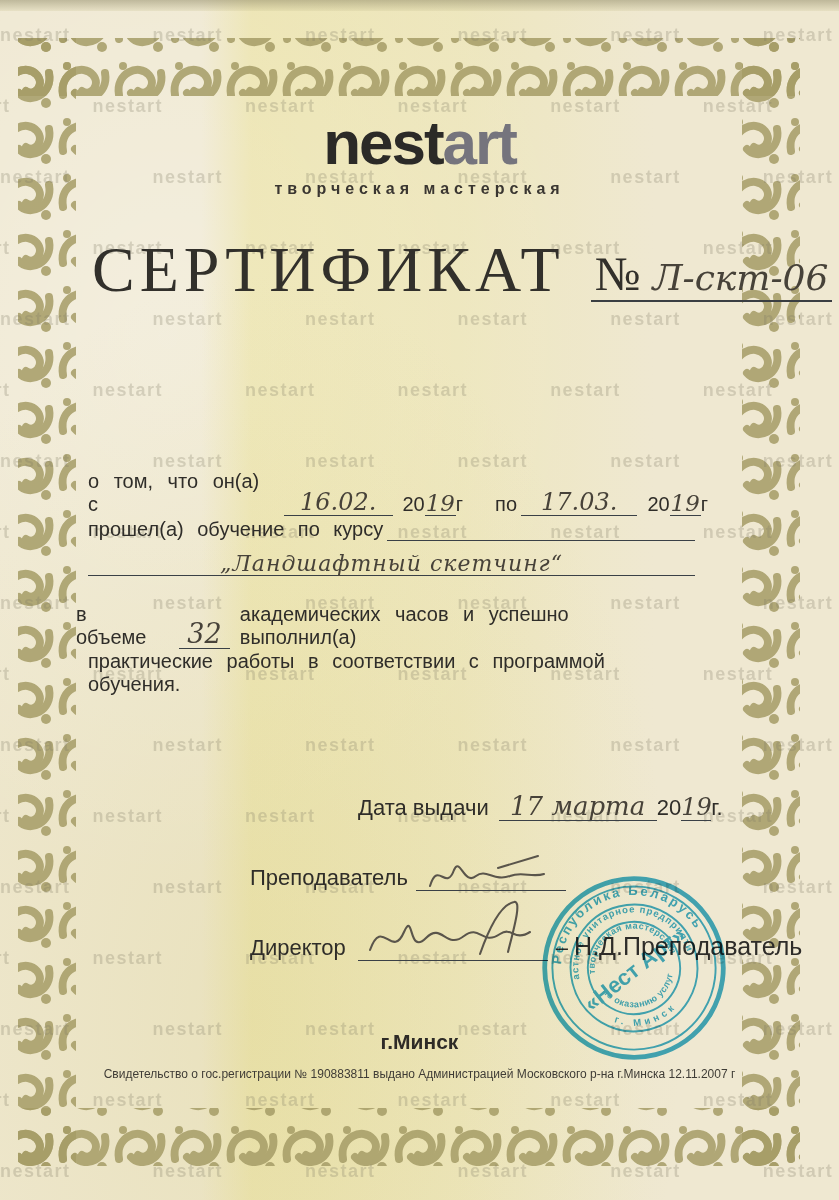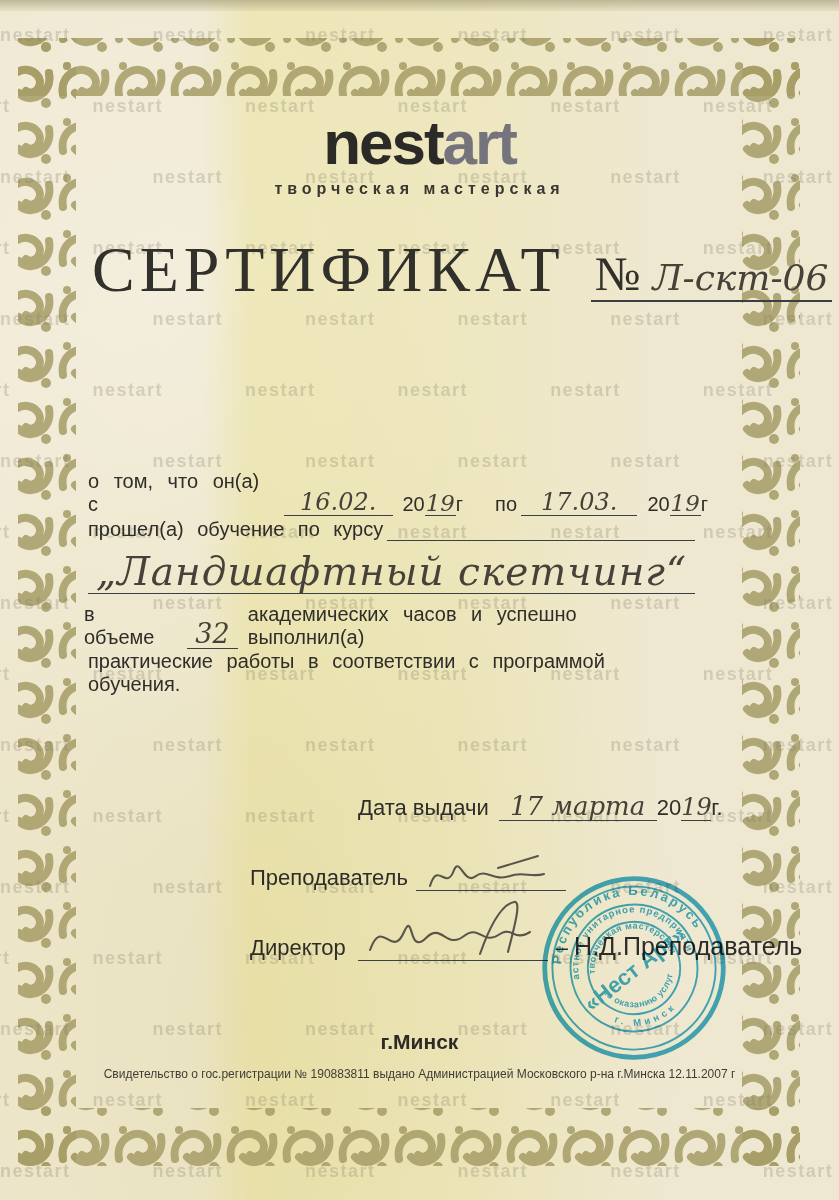--- a/index.html
+++ b/index.html
@@ -241,25 +241,25 @@
         <span>г</span>
     </div>
 
     <div class="abs line" style="top:518px;left:88px;width:607px;">
       <span class="ws2">прошел(а) обучение по курсу</span>
       <span class="u" style="flex:1;margin-left:4px;">&nbsp;</span>
     </div>
 
     <div class="abs line" style="top:552px;left:88px;width:607px;">
       <span class="u" style="flex:1;">
-        <span class="hand" style="font-size:39px;letter-spacing:1px;">„Ландшафтный скетчинг“</span>
+        <span class="hand" style="font-size:22px;letter-spacing:1px;">„Ландшафтный скетчинг“</span>
       </span>
     </div>
 
-    <div class="abs line" style="top:603px;left:84px;width:612px;">
+    <div class="abs line" style="top:603px;left:76px;width:612px;">
       <span class="ws">в объеме</span>
       <span class="u" style="width:52px;margin:0 10px;"><span class="hand" style="font-size:27px;">32</span></span>
       <span class="ws">академических часов и успешно выполнил(а)</span>
     </div>
 
     <div class="abs line ws2" style="top:650px;left:88px;width:612px;">
       <span>практические работы в соответствии с программой обучения.</span>
     </div>
 
     <div class="abs line" style="top:793px;left:358px;font-size:22px;">

